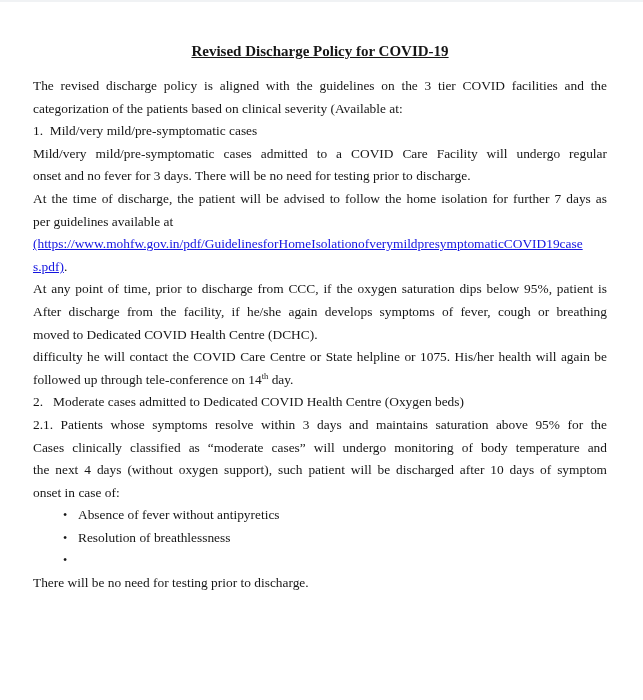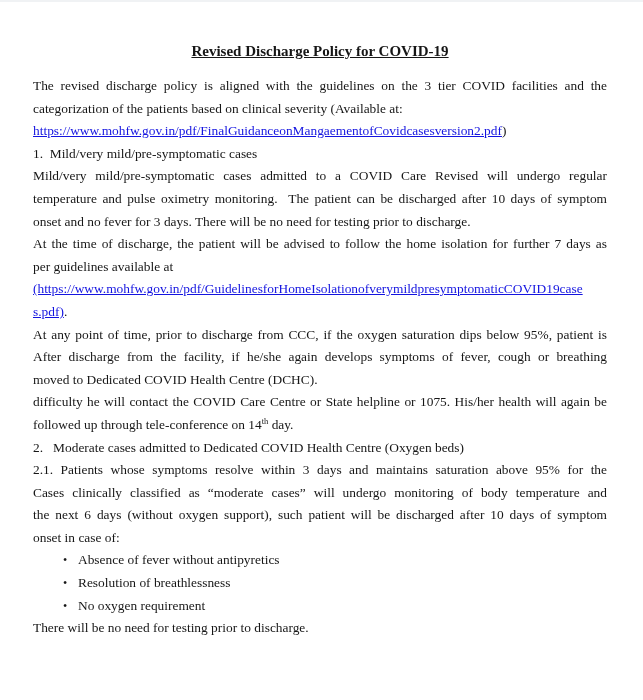--- a/index.html
+++ b/index.html
@@ -41,37 +41,35 @@
   sup { font-size:8.5px; line-height:0; vertical-align:super;text-align:center; }
 </style>
 </head>
 <body style="background: rgb(255, 255, 255); color: rgb(22, 22, 22);">
 
 <div class="page">
   <div class="doc-title">Revised Discharge Policy for COVID-19</div>
   <div>
       <div class="line just"><span>The revised discharge policy is aligned with the guidelines on the 3 tier COVID facilities and the</span></div>
       <div class="line"><span>categorization of the patients based on clinical severity (Available at:</span></div>
-      <div class="line"><a href="#">https://www.mohfw.gov.in/pdf/FinalGuidanceonMangaementofCovidcasesversion2.pdf</a><span>)</span></div>
       <div class="line bold"><span>1.&nbsp; Mild/very mild/pre-symptomatic cases</span></div>
-      <div class="line just"><span>Mild/very mild/pre-symptomatic cases admitted to a COVID Care Revised will undergo regular</span></div>
-      <div class="line just"><span>temperature and pulse oximetry monitoring.&nbsp; The patient can be discharged after 10 days of symptom</span></div>
+      <div class="line just"><span>Mild/very mild/pre-symptomatic cases admitted to a COVID Care Facility will undergo regular</span></div>
       <div class="line"><span>onset and no fever for 3 days. There will be no need for testing prior to discharge.</span></div>
       <div class="line just"><span>At the time of discharge, the patient will be advised to follow the home isolation for further 7 days as</span></div>
       <div class="line"><span>per guidelines available at</span></div>
       <div class="line"><a href="#">(https://www.mohfw.gov.in/pdf/GuidelinesforHomeIsolationofverymildpresymptomaticCOVID19case</a></div>
       <div class="line"><a href="#">s.pdf)</a><span>.</span></div>
       <div class="line just"><span>At any point of time, prior to discharge from CCC, if the oxygen saturation dips below 95%, patient is</span></div>
       <div class="line just"><span>After discharge from the facility, if he/she again develops symptoms of fever, cough or breathing</span></div>
       <div class="line"><span>moved to Dedicated COVID Health Centre (DCHC).</span></div>
       <div class="line just"><span>difficulty he will contact the COVID Care Centre or State helpline or 1075. His/her health will again be</span></div>
       <div class="line"><span>followed up through tele-conference on 14</span><sup>th</sup><span> day.</span></div>
       <div class="line bold"><span>2.&nbsp;&nbsp; Moderate cases admitted to Dedicated COVID Health Centre (Oxygen beds)</span></div>
       <div class="line just bold"><span>2.1. Patients whose symptoms resolve within 3 days and maintains saturation above 95% for the</span></div>
       <div class="line just"><span>Cases clinically classified as “moderate cases” will undergo monitoring of body temperature and</span></div>
-      <div class="line just"><span>the next 6 days (without oxygen support), such patient will be discharged after 10 days of symptom</span></div>
+      <div class="line just"><span>the next 4 days (without oxygen support), such patient will be discharged after 10 days of symptom</span></div>
       <div class="line"><span>onset in case of:</span></div>
       <div class="line bullet"><span class="bullet-dot">•</span><span>Absence of fever without antipyretics</span></div>
       <div class="line bullet"><span class="bullet-dot">•</span><span>Resolution of breathlessness</span></div>
-      <div class="line bullet"><span class="bullet-dot">•</span><span>No oxygen requirement</span></div>
+      <div class="line bullet"><span class="bullet-dot">•</span></div>
       <div class="line"><span>There will be no need for testing prior to discharge.</span></div>
     </div>
 </div>
 
 </body></html>

